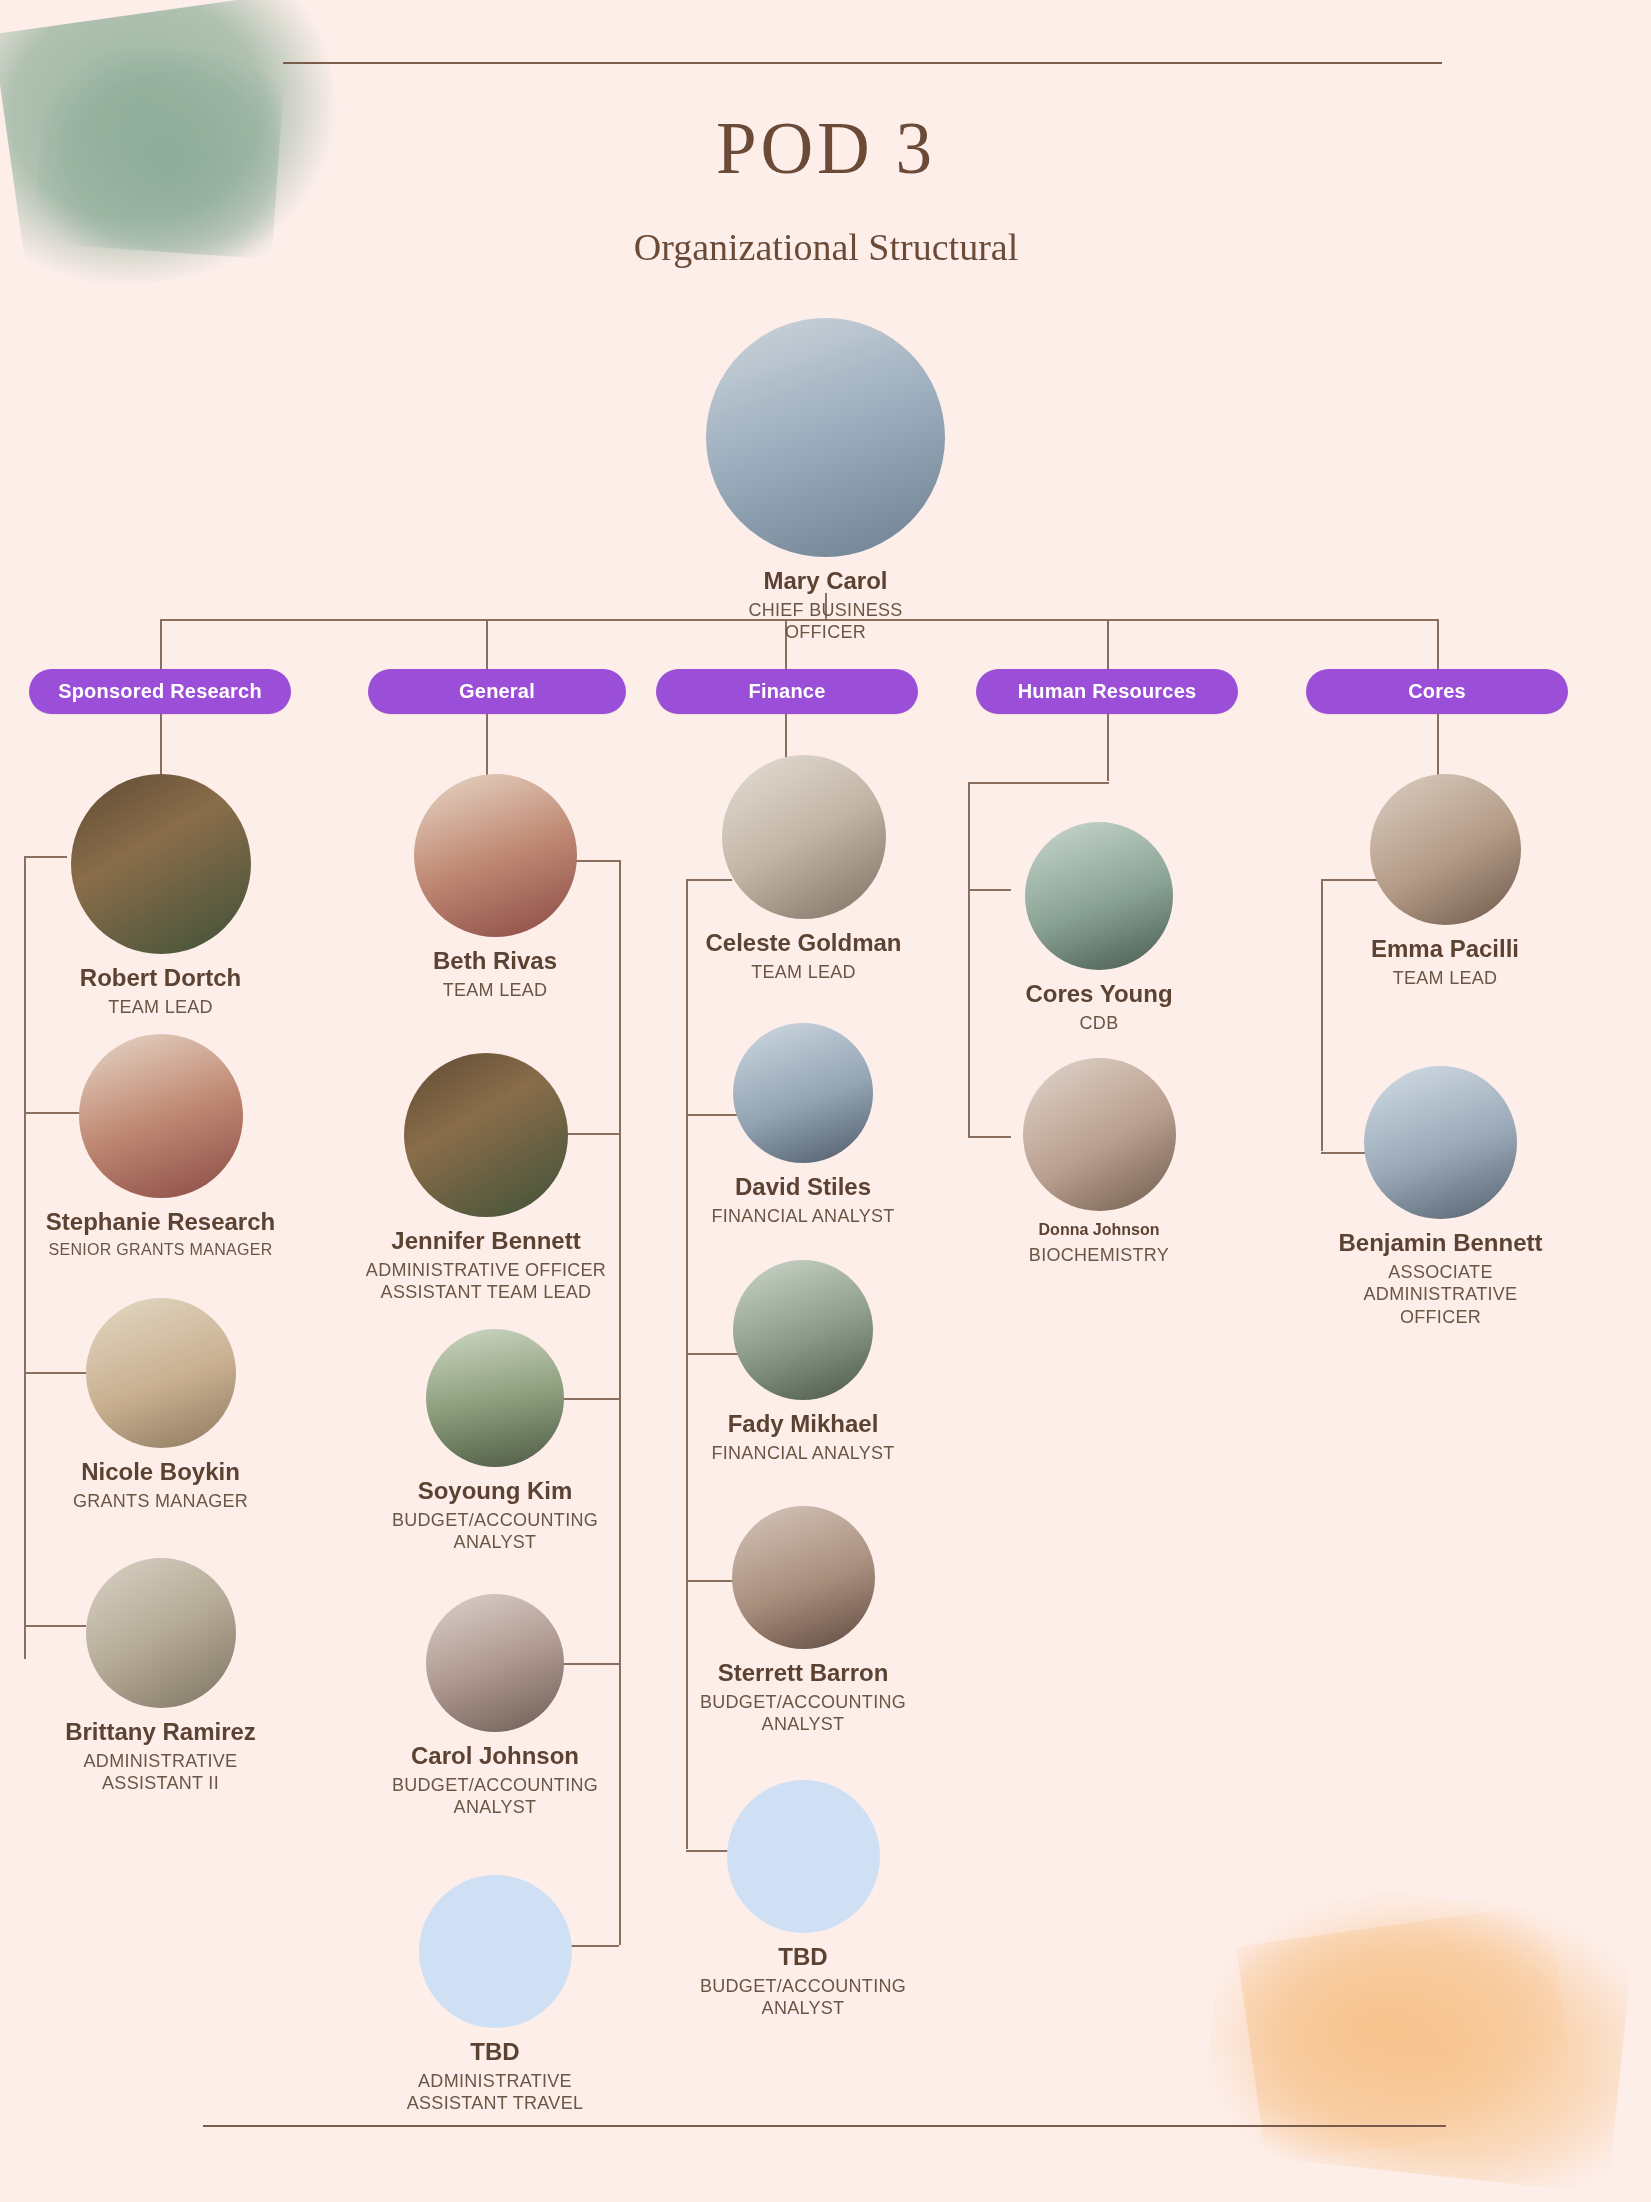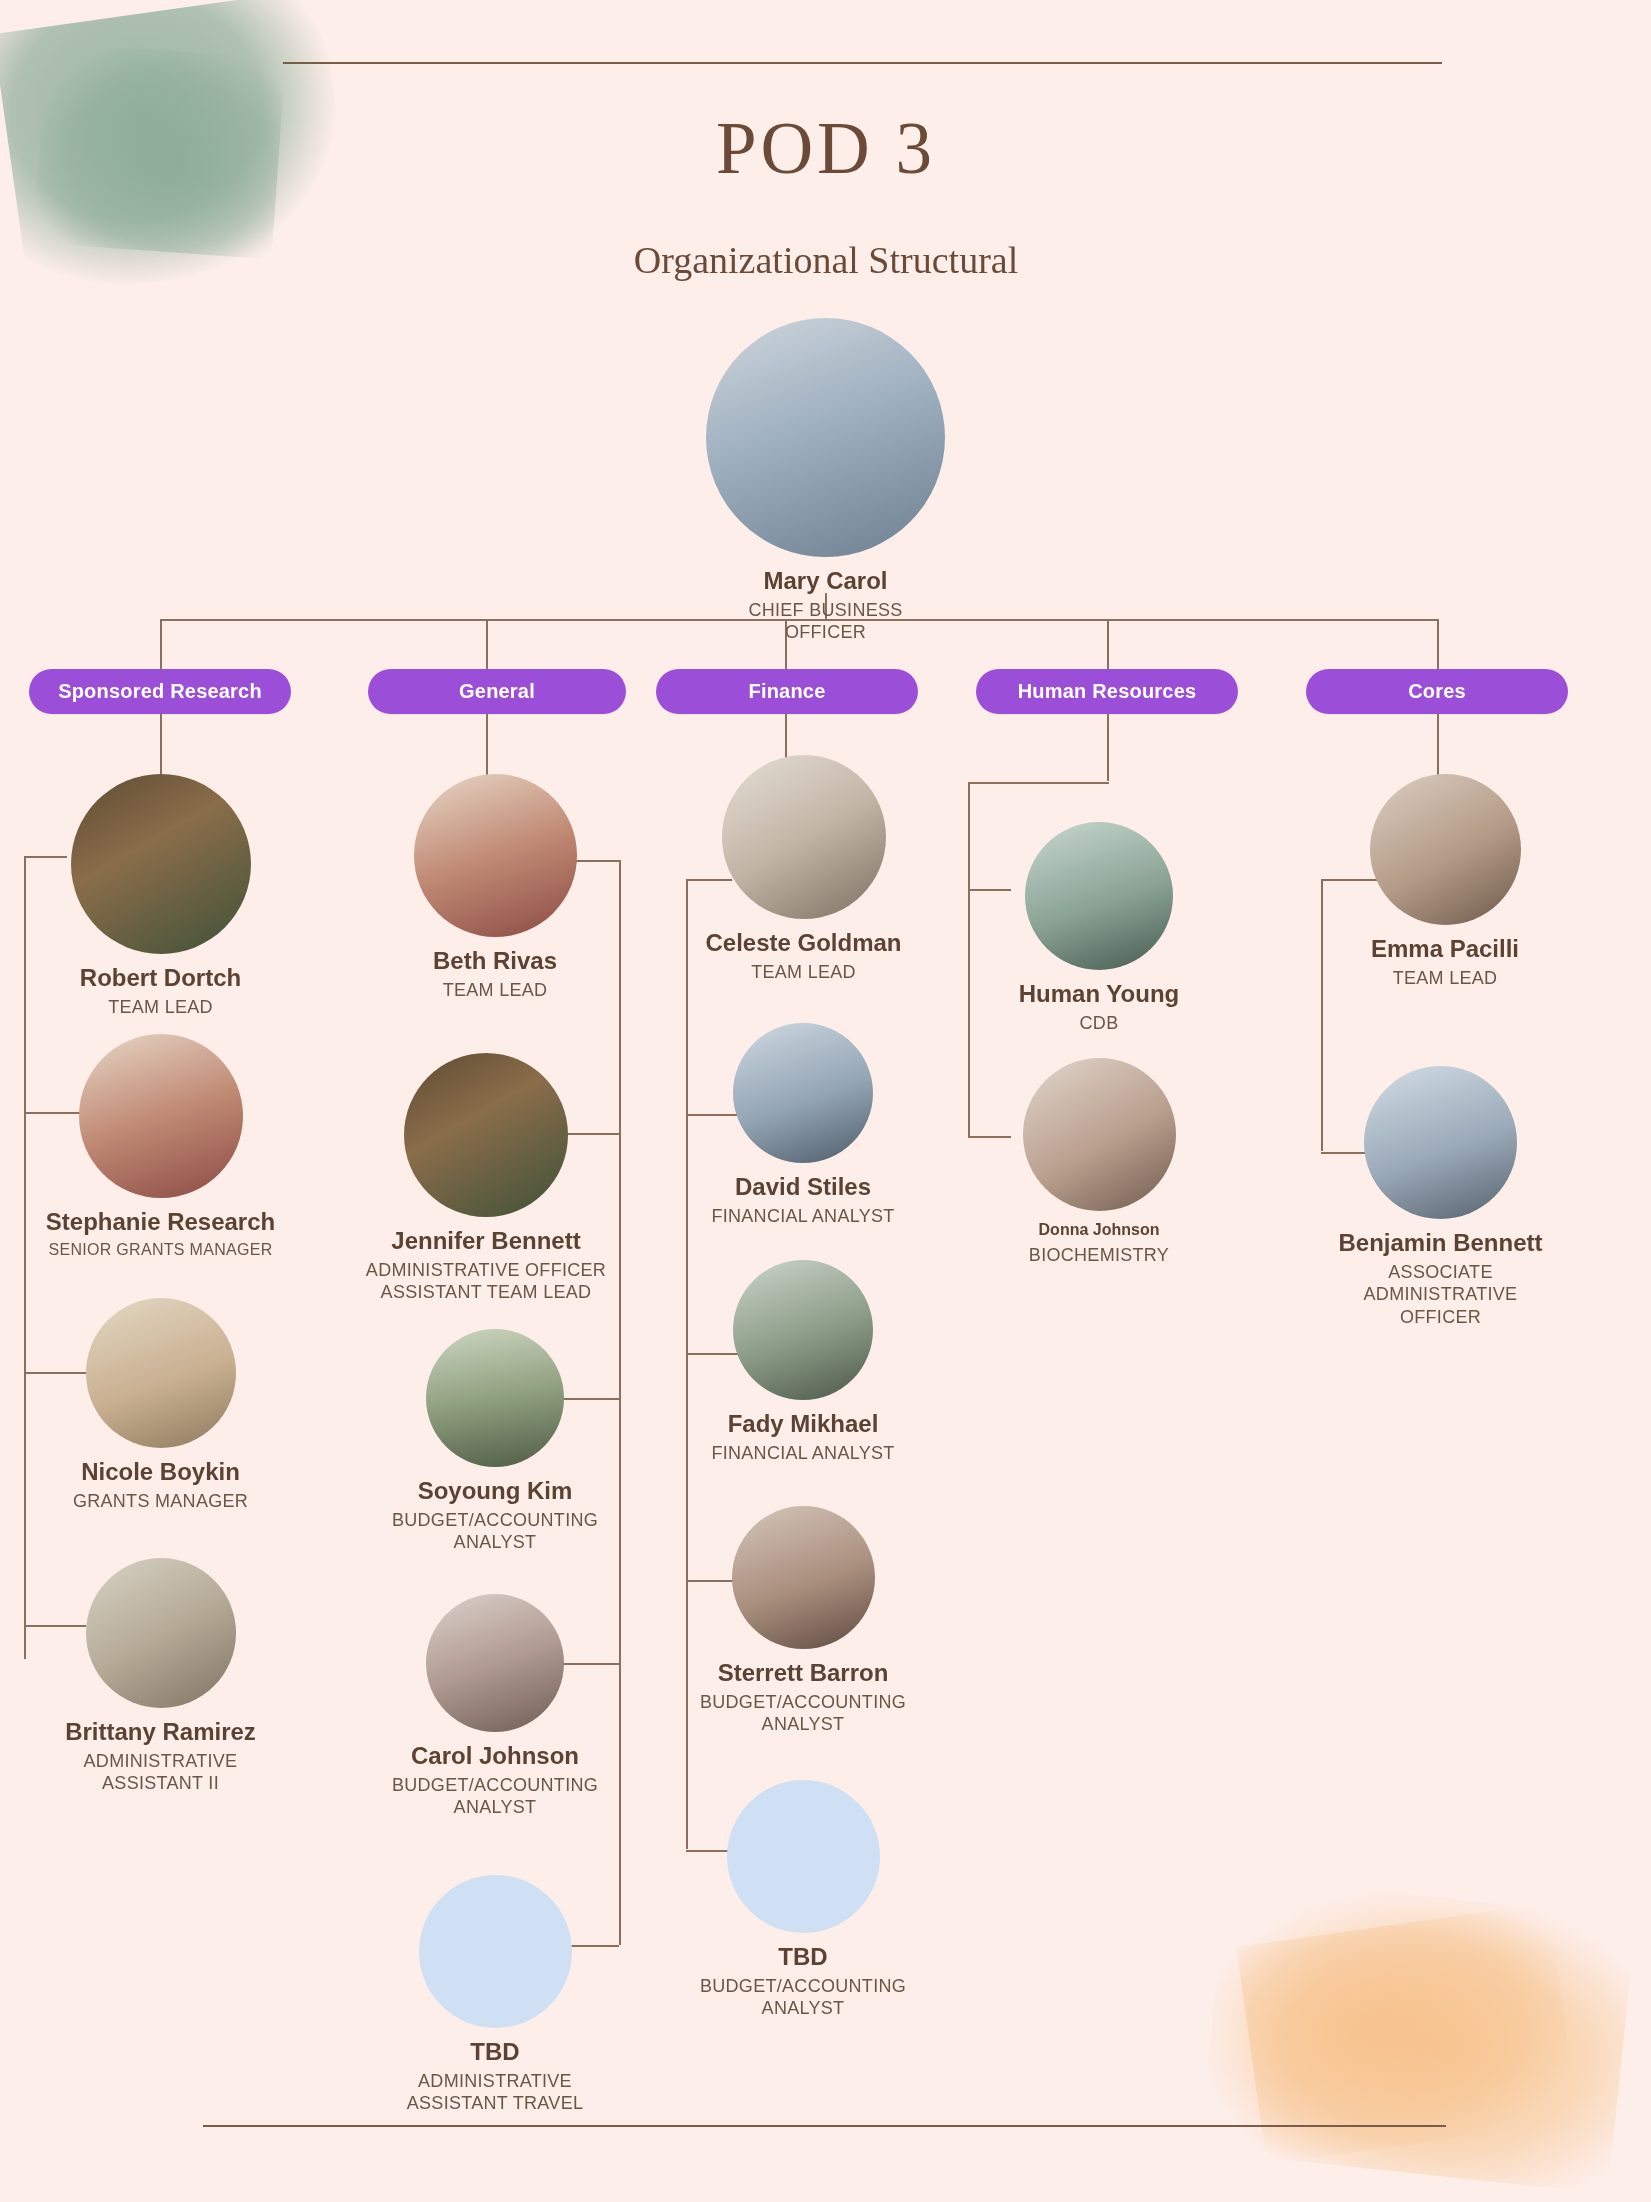--- a/index.html
+++ b/index.html
@@ -69,21 +69,21 @@
     position: absolute;
     left: 0; right: 0; top: 107px;
     text-align: center;
     font-family: "Liberation Serif", serif;
     font-size: 73px;
     letter-spacing: 3.8px;
     color: #6b4b38;
   }
   .subtitle {
     position: absolute;
-    left: 0; right: 0; top: 238px;
+    left: 0; right: 0; top: 225px;
     text-align: center;
     font-family: "Liberation Serif", serif;
     font-size: 38px;
     color: #6b4b38;
   }
 
   
   .line { position: absolute; background: #8a6e5e; }
   .vline { width: 1.9px; }
   .hline { height: 1.9px; }
@@ -333,21 +333,21 @@
 <div class="line vline" style="left:1107px; top:714px; height:67px;"></div>
 <div class="line vline" style="left:968px; top:782px; height:354px;"></div>
 <div class="line hline" style="left:968px; top:782px; width:141px;"></div>
 <div class="line hline" style="left:968px; top:889px; width:43px;"></div>
 <div class="line hline" style="left:968px; top:1136px; width:43px;"></div>
 
 <div class="node" style="left:965px; top:822px; width:268px;">
   <div class="photo p13" style="width:148px; height:148px;">
       <div class="face"></div>
     </div>
-  <div class="name" style="font-size:24px;">Human Young</div>
+  <div class="name" style="font-size:24px;">Cores Young</div>
   <div class="role" style="font-size:18px;">CDB</div>
 </div>
 
 <div class="node" style="left:965px; top:1058px; width:268px;">
   <div class="photo p14" style="width:153px; height:153px;">
       <div class="face"></div>
     </div>
   <div class="name" style="font-size:16px;">Donna Johnson</div>
   <div class="role" style="font-size:18px;">BIOCHEMISTRY</div>
 </div>

